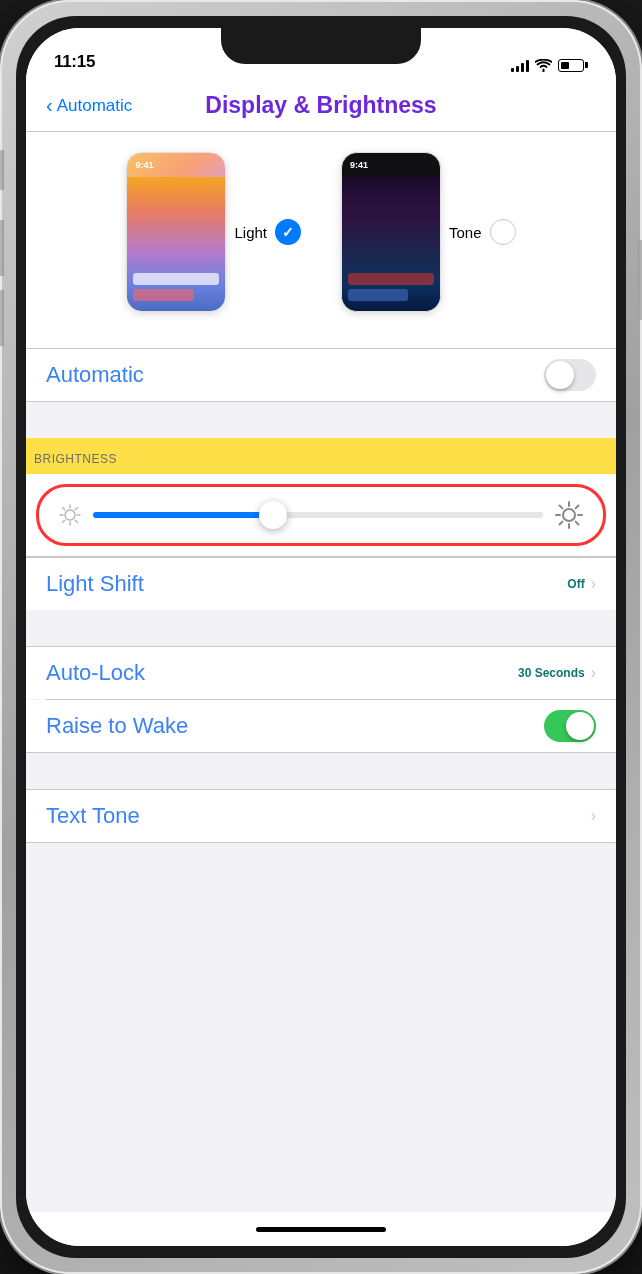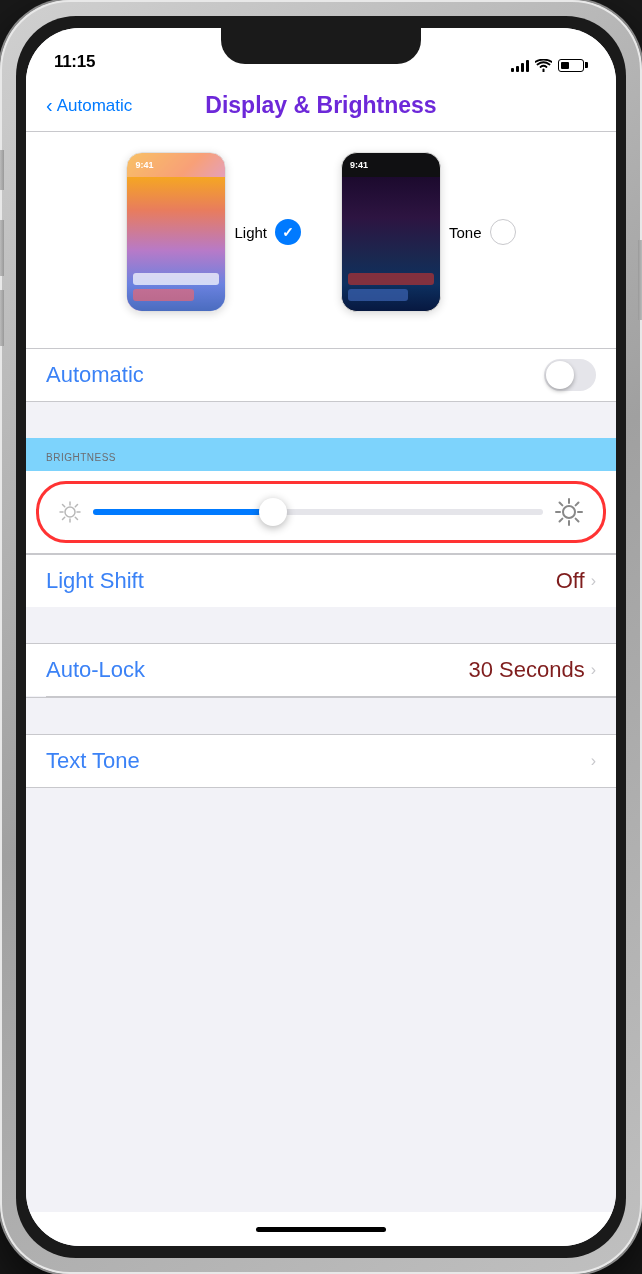--- a/index.html
+++ b/index.html
@@ -345,22 +345,23 @@
       color: #3b82f6;
     }
 
     .row-right {
       display: flex;
       align-items: center;
       gap: 6px;
     }
 
     .row-value {
-      font-size: 22px;
-      color: #7f1d1d;
+      font-size: 12px;
+      color: #0f766e;
+      font-weight: bold;
     }
 
     .chevron-right {
       color: #c8c8cc;
       font-size: 16px;
       font-weight: 400;
     }
 
     
     .toggle {
@@ -388,27 +389,27 @@
       background: #fff;
       box-shadow: 0 2px 4px rgba(0,0,0,0.3);
       transition: left 0.2s;
     }
 
     .toggle-on .toggle-thumb { left: 22px; }
     .toggle-off .toggle-thumb { left: 2px; }
 
     
     .brightness-header {
-      padding: 14px 20px 8px;
-      font-size: 10px;
+      padding: 14px 8px 8px;
+      font-size: 12px;
       font-weight: 400;
       color: #6c6c70;
       letter-spacing: 0.5px;
       text-transform: uppercase;
-      background: #7dd3fc;
+      background: #fde047;
     }
 
     .brightness-slider-card {
       background: #fff;
       padding: 14px 20px;
       border: 3px solid #ff3333;
       border-radius: 30px;
       margin: 0 10px;
       display: flex;
       align-items: center;
@@ -687,20 +688,26 @@
         <div class="row-item">
           <span class="row-label">Auto-Lock</span>
           <div class="row-right">
             <span class="row-value">30 Seconds</span>
             <span class="chevron-right">›</span>
           </div>
         </div>
 
         <div class="separator"></div>
 
+        <div class="row-item">
+          <span class="row-label">Raise to Wake</span>
+          <div class="toggle toggle-on">
+            <div class="toggle-thumb"></div>
+          </div>
+        </div>
 
         <div class="full-separator"></div>
 
         <div class="section-gap"></div>
         <div class="full-separator"></div>
 
         <div class="row-item">
           <span class="row-label">Text Tone</span>
           <div class="row-right">
             <span class="chevron-right">›</span>

